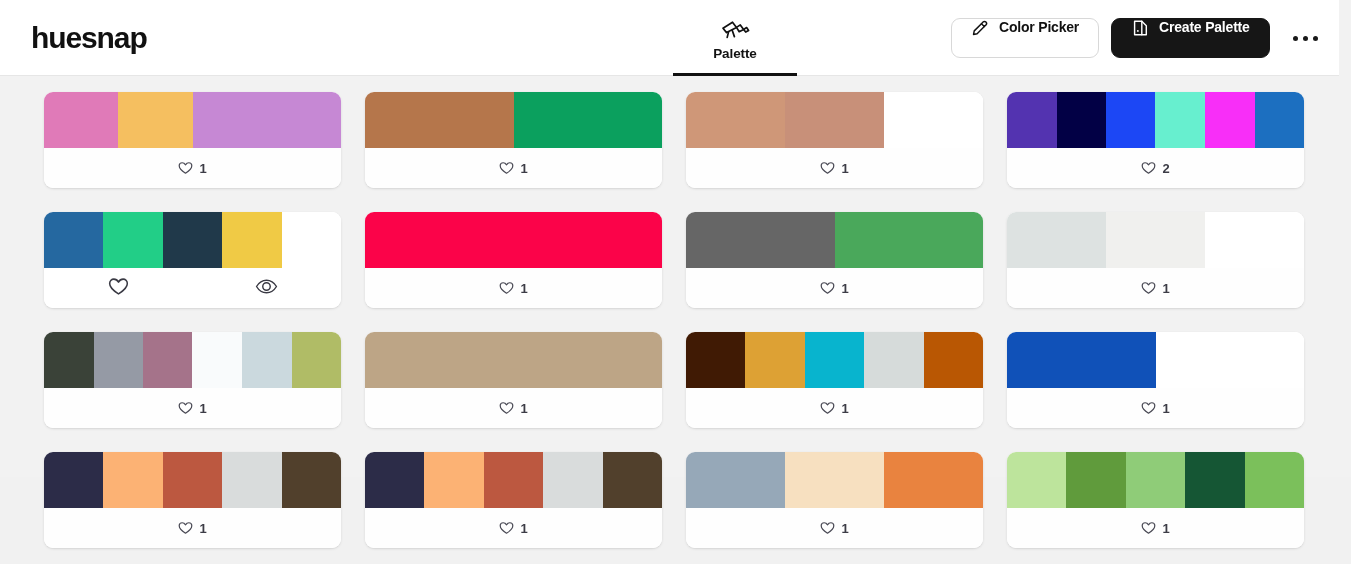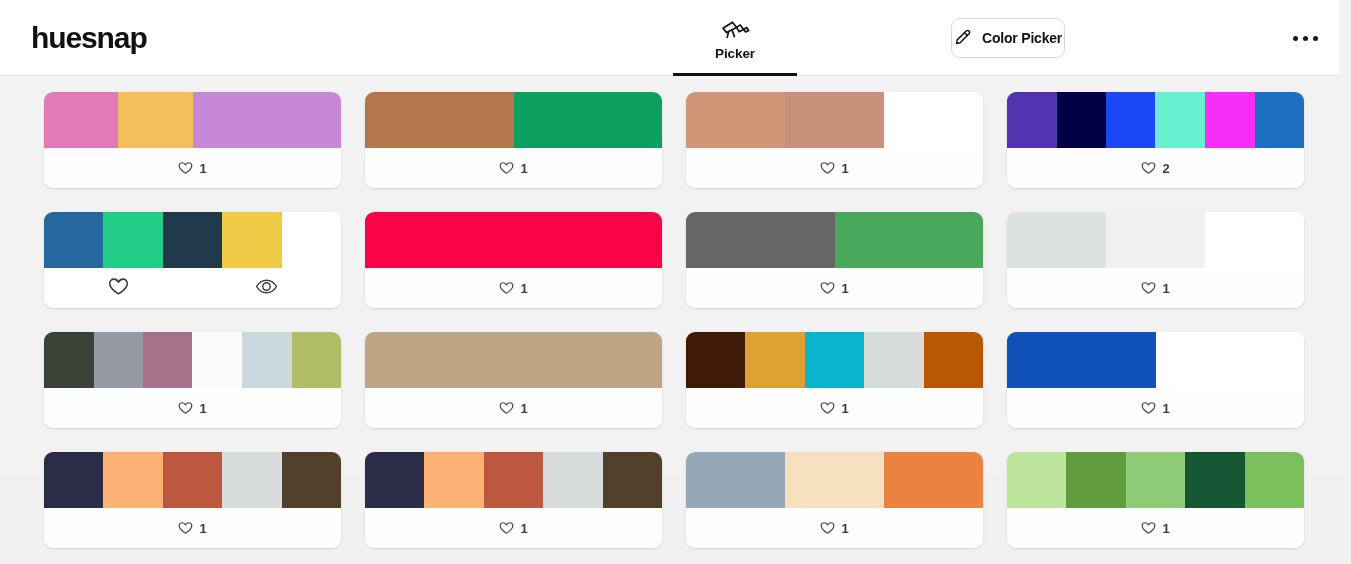--- a/index.html
+++ b/index.html
@@ -35,22 +35,22 @@
   }
   .nav-item .nav-icon { height: 26px; display: flex; align-items: center; justify-content: center; }
   .nav-item .nav-label { font-size: 13.5px; font-weight: 700; color: #121212; letter-spacing: -0.1px; }
   .nav-item.active::after {
     content: ""; position: absolute; bottom: 0; left: 1px; right: 1px;
     height: 3px; background: #111111;
   }
 
   .btn-row { position: absolute; left: 951px; top: 18px; display: flex; gap: 12px; align-items: center; }
   .btn {
-    display: inline-flex; align-items: center; gap: 10px;
-    height: 40px; padding: 0 2px;
+    display: inline-flex; gap: 10px;
+    height: 40px; padding: 0 19px;
     border-radius: 9px; font-size: 14px; font-weight: 700; letter-spacing: -0.2px;
     cursor: pointer; white-space: nowrap;
   }
   .btn-outline { background: #ffffff; border: 1px solid #d8d8d8; color: #111111; }
   .btn-dark { background: #161616; border: 1px solid #161616; color: #ffffff; }
   .kebab {
     position: absolute; left: 1287px; top: 28px;
     width: 36px; height: 20px;
     display: flex; align-items: center; justify-content: center; gap: 5px;
     cursor: pointer;
@@ -108,37 +108,47 @@
       <div class="nav-item active">
         <span class="nav-icon">
           <svg width="30" height="22" viewBox="0 0 30 22" fill="none" stroke="#111" stroke-width="1.7" stroke-linejoin="round" stroke-linecap="round">
             <path d="M3 10.2 L12.5 4.2 L16.5 9.4 L6.6 14.6 Z" fill="#fff"></path>
             <path d="M16.5 9.4 L20.3 6.9 L23.6 11.4 L19.2 13.7 Z" fill="#fff"></path>
             <path d="M23.6 11.4 L26.6 9.6 L28.6 12.5 L25.7 14.1 Z" fill="#fff"></path>
             <path d="M8.5 14.1 L7.2 19.4"></path>
             <path d="M12.2 12.2 L14.4 18.6"></path>
           </svg>
         </span>
-        <span class="nav-label">Picker</span>
+        <span class="nav-label">Palette</span>
       </div>
 
     </div>
 
     <div class="btn-row">
 
       <div class="btn btn-outline">
         <span>
           <svg width="18" height="18" viewBox="0 0 20 20" fill="none" stroke="#111" stroke-width="1.6" stroke-linecap="round" stroke-linejoin="round">
             <path d="M16.6 3.4 C15.7 2.5 14.3 2.5 13.4 3.4 L11.6 5.2 L14.8 8.4 L16.6 6.6 C17.5 5.7 17.5 4.3 16.6 3.4 Z"></path>
             <path d="M11.6 5.2 L3.6 13.2 L2.8 17.2 L6.8 16.4 L14.8 8.4"></path>
           </svg>
         </span>
         <span>Color Picker</span>
       </div>
 
+      <div class="btn btn-dark">
+        <span>
+          <svg width="18" height="18" viewBox="0 0 20 20" fill="none" stroke="#fff" stroke-width="1.6" stroke-linecap="round" stroke-linejoin="round">
+            <path d="M4 2.6 L12 2.6 L17 7.6 L17 17.4 L4 17.4 Z"></path>
+            <path d="M12 2.6 L12 17.4"></path>
+            <circle cx="7.6" cy="13.2" r="1.1" fill="#fff" stroke="none"></circle>
+          </svg>
+        </span>
+        <span>Create Palette</span>
+      </div>
     </div>
 
     <div class="kebab">
       <i></i>
       <i></i>
       <i></i>
     </div>
   </div>
 
   <div class="grid" id="palette-grid">

